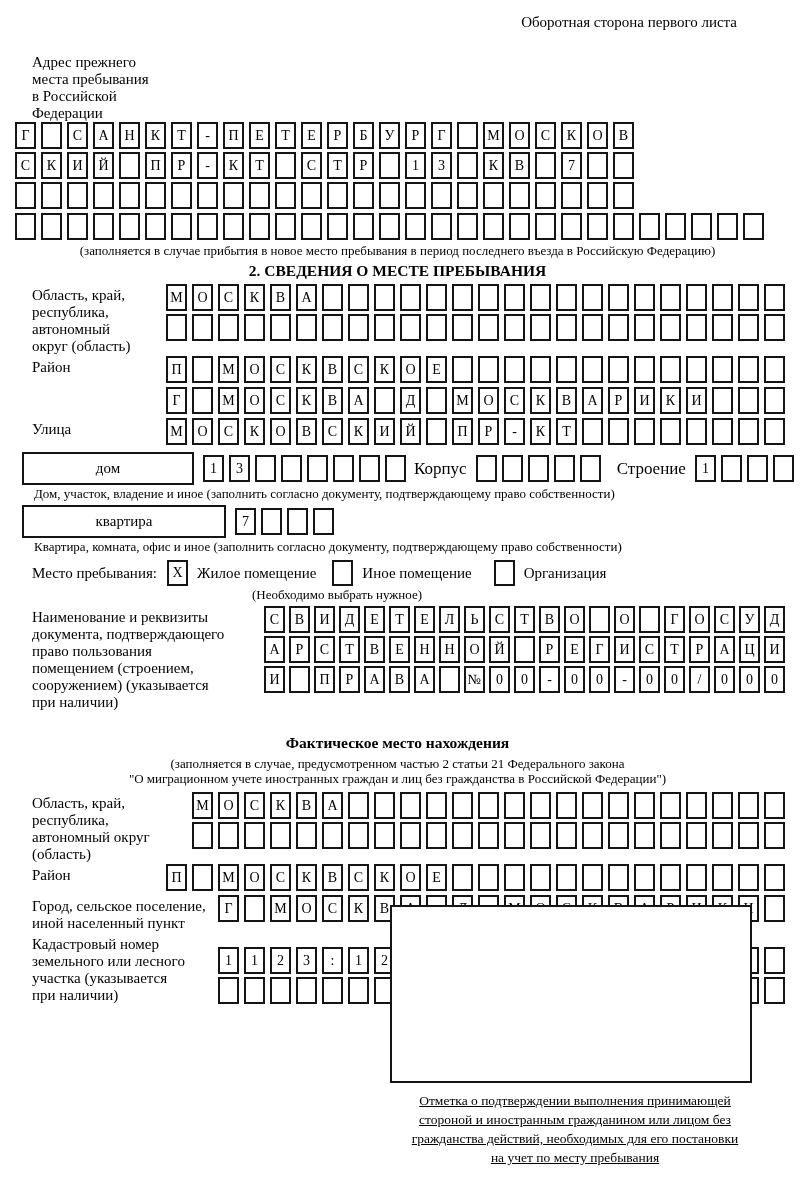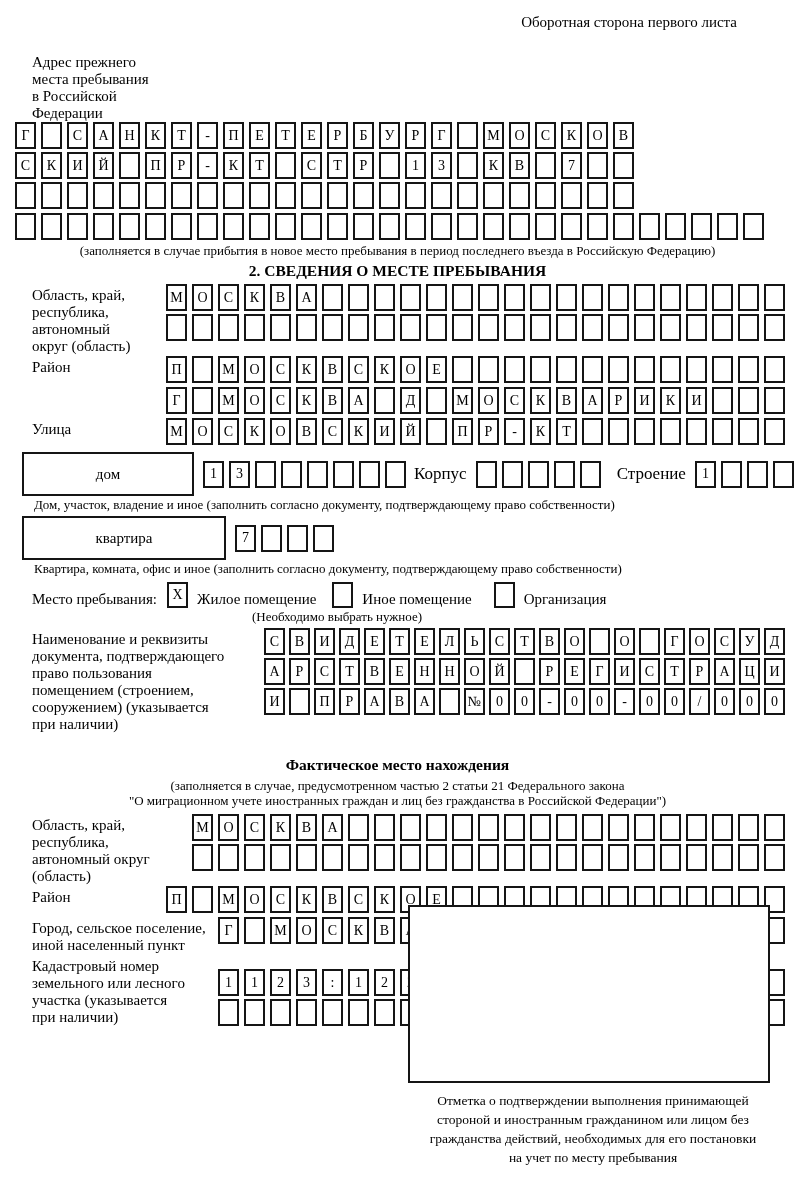--- a/index.html
+++ b/index.html
@@ -35,41 +35,41 @@
   .note.center { text-align: center; }
   .note.indent { padding-left: 24px; }
 
   .sec-title { font-weight: bold; text-align: center; font-size: 15.5px; line-height: 18px; }
 
   .mt2 { margin-top: 1px; } .mt4 { margin-top: 4px; } .mt6 { margin-top: 6px; }
   .mt8 { margin-top: 23px; } .mt20 { margin-top: 20px; flex-direction: column; }
 
   .inline-row { display: flex; align-items: center; margin-top: 4px; }
   .named-box {
-    flex: none; height: 44px; border: 2px solid #151515;
+    flex: none; height: 33px; border: 2px solid #151515;
     display: flex; align-items: center; justify-content: center;
     font-size: 15px; margin-left: 12px;
   }
   .named-box.dom { width: 172px; }
   .named-box.kvartira { width: 204px; }
   .inline-row .cells { margin-bottom: 0; margin-left: 0; }
   .inline-label { font-size: 17px; margin: 0 4px 0 8px; flex: none; }
 
-  .stay-row { display: flex; align-items: flex-end; margin-top: 6px; }
+  .stay-row { display: flex; align-items: center; margin-top: 6px; }
   .stay-row .lead { font-size: 15px; padding-left: 22px; flex: none; }
   .checkbox {
     flex: none; width: 21px; height: 26px; border: 2px solid #151515;
     display: flex; align-items: center; justify-content: center;
     font-size: 14px;
   }
   .cb1 { margin-left: 10px; } .cb2 { margin-left: 16px; } .cb3 { margin-left: 22px; }
   .opt-label { font-size: 15px; margin-left: 9px; flex: none; }
   .choose-note { font-size: 13px; line-height: 15px; margin-left: 242px; margin-top: 1px; }
 
-  .stamp { position: absolute; left: 394px; top: 905px; width: 398px; }
+  .stamp { position: absolute; left: 376px; top: 905px; width: 398px; text-decoration: underline; }
   .stamp-box { width: 362px; height: 178px; border: 2px solid #151515; margin-left: 14px; background: #fff; }
   .stamp-caption {
     margin-top: 8px; text-align: center; font-size: 13.5px; line-height: 19px;
     white-space: pre-line;
   }
 </style>
 </head>
 <body>
 
 <div class="page">

